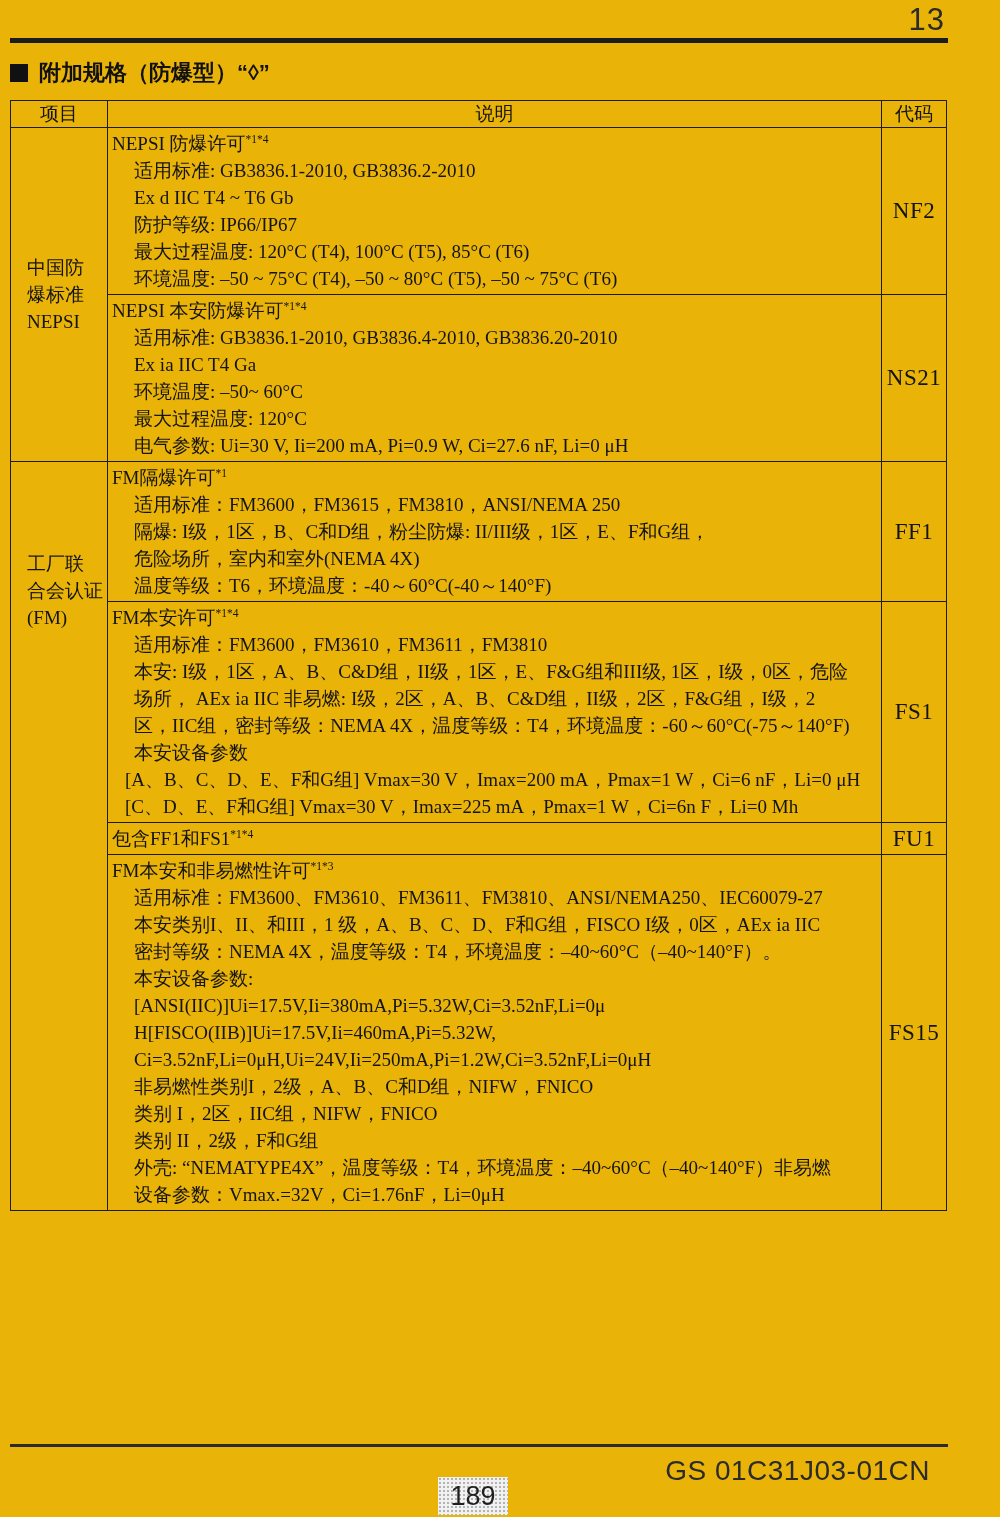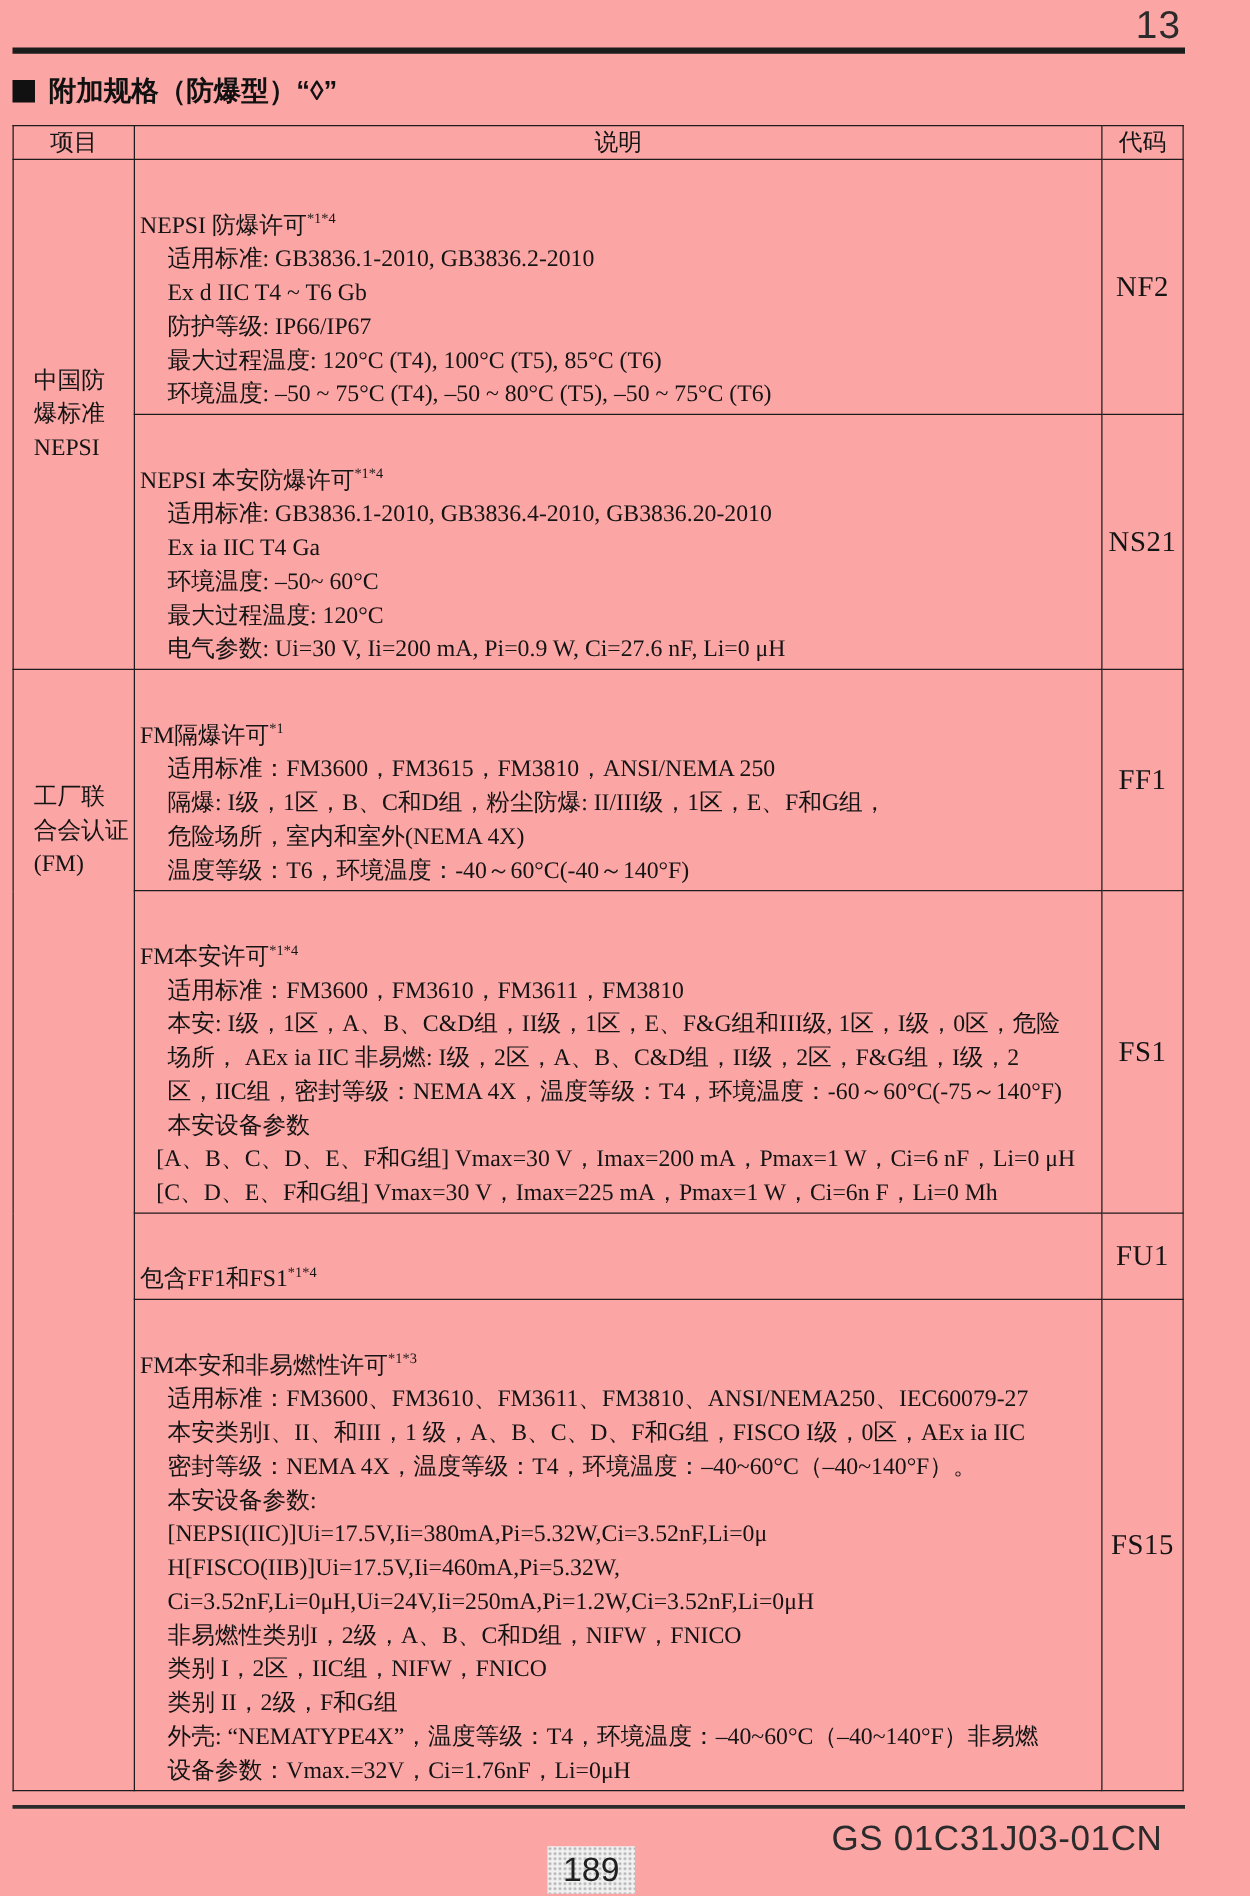--- a/index.html
+++ b/index.html
@@ -1,20 +1,20 @@
 <!DOCTYPE html>
 <html><head>
 <meta charset="utf-8">
 <style>
   html,body{margin:0;padding:0;}
   .page{
     position:relative;
     width:1000px;
     height:1517px;
-    background:#fca5a5;
+    background:#eab308;
     color:#1a1a1a;
     font-family:"Liberation Serif","DejaVu Serif",serif;
     overflow:hidden;
   }
   
   .page-number-top{
     position:absolute; top:2px; right:55px;
     font-family:"Liberation Sans","DejaVu Sans",sans-serif;
     font-size:31px; color:#2b2b2b; letter-spacing:1px;
   }
@@ -45,21 +45,21 @@
     text-align:center;
     margin-left:39px;
   }
   td.item-cell{
     padding:0 4px 0 16px; line-height:27px; vertical-align:middle;
   }
   td.item-cell.vtop{ vertical-align:top; padding-top:88px; }
   td.desc-cell{ padding:2px 6px 2px 4px; vertical-align:top; }
   td.code-cell{ text-align:center; vertical-align:middle; font-size:23px; padding:0; letter-spacing:0.5px; }
   .desc-line{ line-height:27px; white-space:nowrap; overflow:hidden; }
-  .ind-0{ padding-left:0;margin-top:37px; }
+  .ind-0{ padding-left:0; }
   .ind-1{ padding-left:22px; }
   .ind-2{ padding-left:13px;font-family:Liberation Serif, serif; }
   sup{ font-size:11.5px; line-height:0; }
   
   .bottom-rule{
     position:absolute; top:1444px; left:10px; width:938px; height:3px;
     background:#2b2b2b;
   }
   .doc-number{
     position:absolute; top:1455px; right:70px;
@@ -164,21 +164,21 @@
           </td>
           <td class="code-cell">FU1</td>
         </tr>
         <tr>
           <td class="desc-cell">
             <div class="desc-line ind-0">FM本安和非易燃性许可<sup>*1*3</sup></div>
             <div class="desc-line ind-1">适用标准：FM3600、FM3610、FM3611、FM3810、ANSI/NEMA250、IEC60079-27</div>
             <div class="desc-line ind-1">本安类别I、II、和III，1 级，A、B、C、D、F和G组，FISCO  I级，0区，AEx ia IIC</div>
             <div class="desc-line ind-1">密封等级：NEMA 4X，温度等级：T4，环境温度：–40~60°C（–40~140°F）。</div>
             <div class="desc-line ind-1">本安设备参数:</div>
-            <div class="desc-line ind-1">[NEPSI(IIC)]Ui=17.5V,Ii=380mA,Pi=5.32W,Ci=3.52nF,Li=0μ</div>
+            <div class="desc-line ind-1">[ANSI(IIC)]Ui=17.5V,Ii=380mA,Pi=5.32W,Ci=3.52nF,Li=0μ</div>
             <div class="desc-line ind-1">H[FISCO(IIB)]Ui=17.5V,Ii=460mA,Pi=5.32W,</div>
             <div class="desc-line ind-1">Ci=3.52nF,Li=0μH,Ui=24V,Ii=250mA,Pi=1.2W,Ci=3.52nF,Li=0μH</div>
             <div class="desc-line ind-1">非易燃性类别I，2级，A、B、C和D组，NIFW，FNICO</div>
             <div class="desc-line ind-1">类别 I，2区，IIC组，NIFW，FNICO</div>
             <div class="desc-line ind-1">类别 II，2级，F和G组</div>
             <div class="desc-line ind-1">外壳: “NEMATYPE4X”，温度等级：T4，环境温度：–40~60°C（–40~140°F）非易燃</div>
             <div class="desc-line ind-1">设备参数：Vmax.=32V，Ci=1.76nF，Li=0μH</div>
           </td>
           <td class="code-cell">FS15</td>
         </tr>

